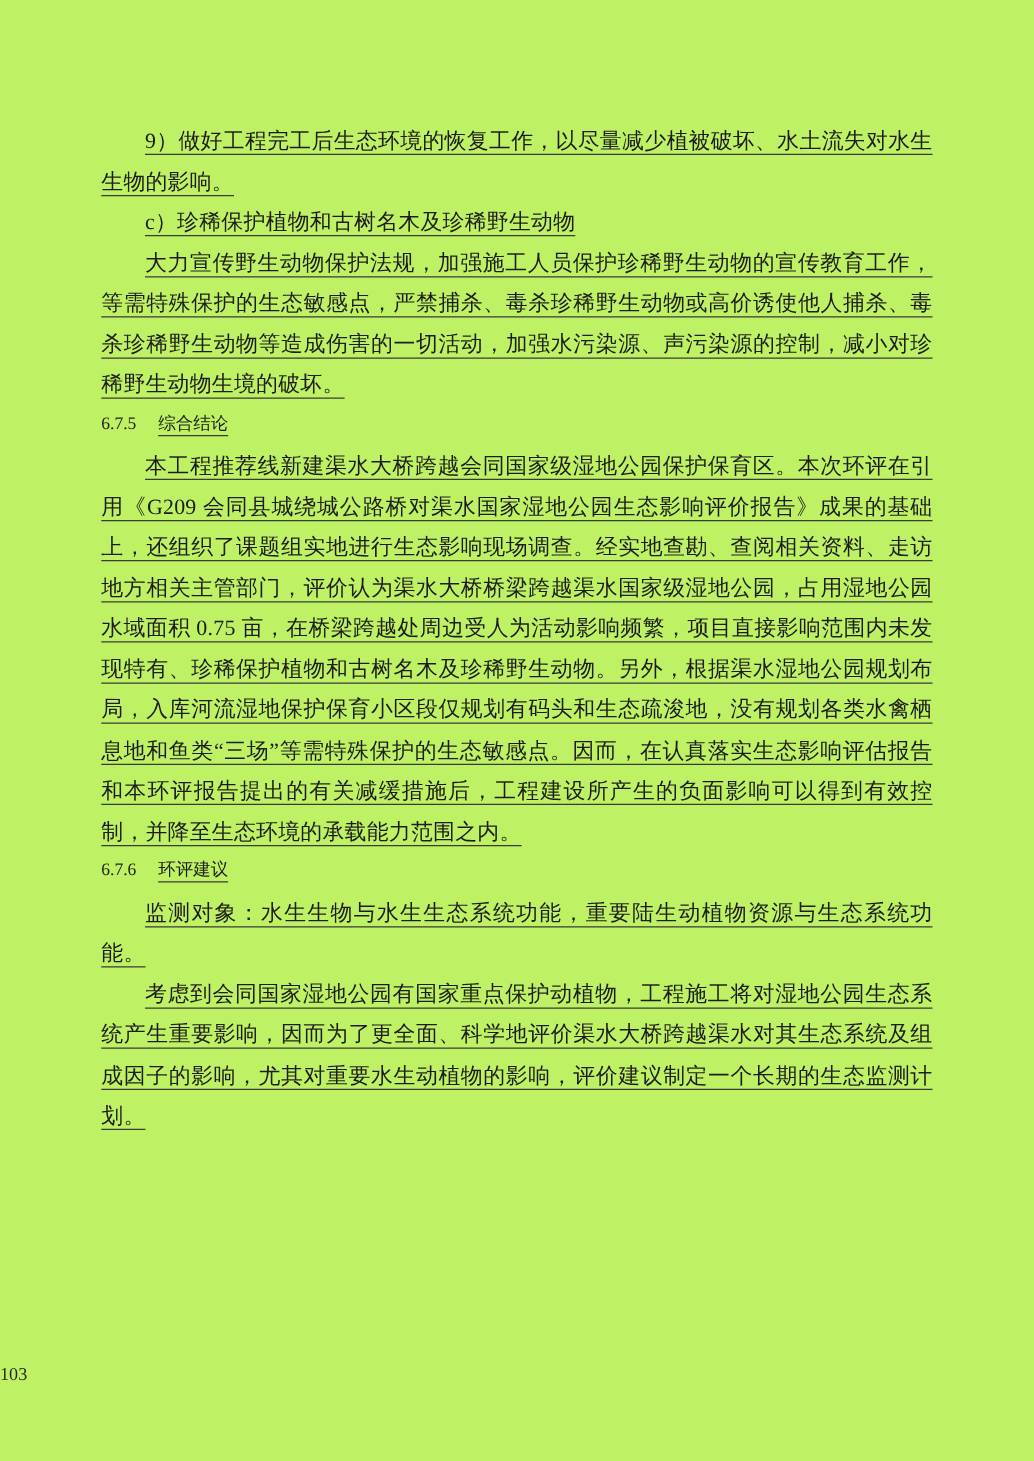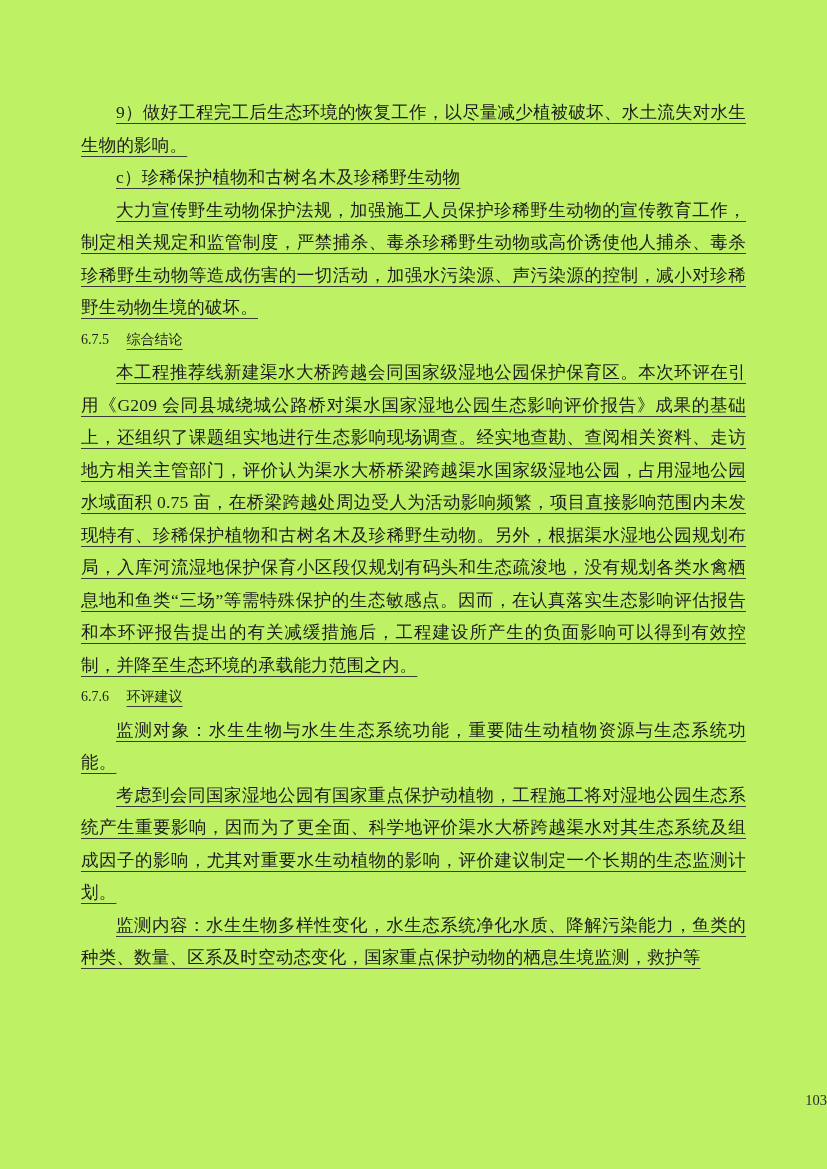--- a/index.html
+++ b/index.html
@@ -46,54 +46,53 @@
   }
   .heading .hnum {
     display: inline-block;
     margin-right: 14px;
   }
   .footer {
     position: absolute;
     top: 1090px;
     left: 0;
     width: 100%;
-    text-align: right;
+    text-align: left;
     font-size: 14.5px;
     line-height: 20px;
     color: #2a2a2a;
   }
 </style>
 </head>
 <body>
 
 <div class="page">
   <div class="content">
 
     <p class="para u">9）做好工程完工后生态环境的恢复工作，以尽量减少植被破坏、水土流失对水生生物的影响。</p>
 
     <p class="para u">c）珍稀保护植物和古树名木及珍稀野生动物</p>
 
-    <p class="para u">大力宣传野生动物保护法规，加强施工人员保护珍稀野生动物的宣传教育工作，制定相关规定和监管制度，严禁捕杀、毒杀珍稀野生动物或高价诱使他人捕杀、毒杀珍稀野生动物等造成伤害的一切活动，加强水污染源、声污染源的控制，减小对珍稀野生动物生境的破坏。</p>
+    <p class="para u">大力宣传野生动物保护法规，加强施工人员保护珍稀野生动物的宣传教育工作，等需特殊保护的生态敏感点，严禁捕杀、毒杀珍稀野生动物或高价诱使他人捕杀、毒杀珍稀野生动物等造成伤害的一切活动，加强水污染源、声污染源的控制，减小对珍稀野生动物生境的破坏。</p>
 
     <h3 class="heading">
       <span class="hnum">6.7.5</span>
       <span class="htitle u">综合结论</span>
     </h3>
 
     <p class="para u">本工程推荐线新建渠水大桥跨越会同国家级湿地公园保护保育区。本次环评在引用《G209 会同县城绕城公路桥对渠水国家湿地公园生态影响评价报告》成果的基础上，还组织了课题组实地进行生态影响现场调查。经实地查勘、查阅相关资料、走访地方相关主管部门，评价认为渠水大桥桥梁跨越渠水国家级湿地公园，占用湿地公园水域面积 0.75 亩，在桥梁跨越处周边受人为活动影响频繁，项目直接影响范围内未发现特有、珍稀保护植物和古树名木及珍稀野生动物。另外，根据渠水湿地公园规划布局，入库河流湿地保护保育小区段仅规划有码头和生态疏浚地，没有规划各类水禽栖息地和鱼类“三场”等需特殊保护的生态敏感点。因而，在认真落实生态影响评估报告和本环评报告提出的有关减缓措施后，工程建设所产生的负面影响可以得到有效控制，并降至生态环境的承载能力范围之内。</p>
 
     <h3 class="heading">
       <span class="hnum">6.7.6</span>
       <span class="htitle u">环评建议</span>
     </h3>
 
     <p class="para u">监测对象：水生生物与水生生态系统功能，重要陆生动植物资源与生态系统功能。</p>
 
     <p class="para u">考虑到会同国家湿地公园有国家重点保护动植物，工程施工将对湿地公园生态系统产生重要影响，因而为了更全面、科学地评价渠水大桥跨越渠水对其生态系统及组成因子的影响，尤其对重要水生动植物的影响，评价建议制定一个长期的生态监测计划。</p>
 
-    <p class="para u">监测内容：水生生物多样性变化，水生态系统净化水质、降解污染能力，鱼类的种类、数量、区系及时空动态变化，国家重点保护动物的栖息生境监测，救护等</p>
 
 
 
   </div>
 
   <div class="footer">103</div>
 </div>
 
 </body></html>

